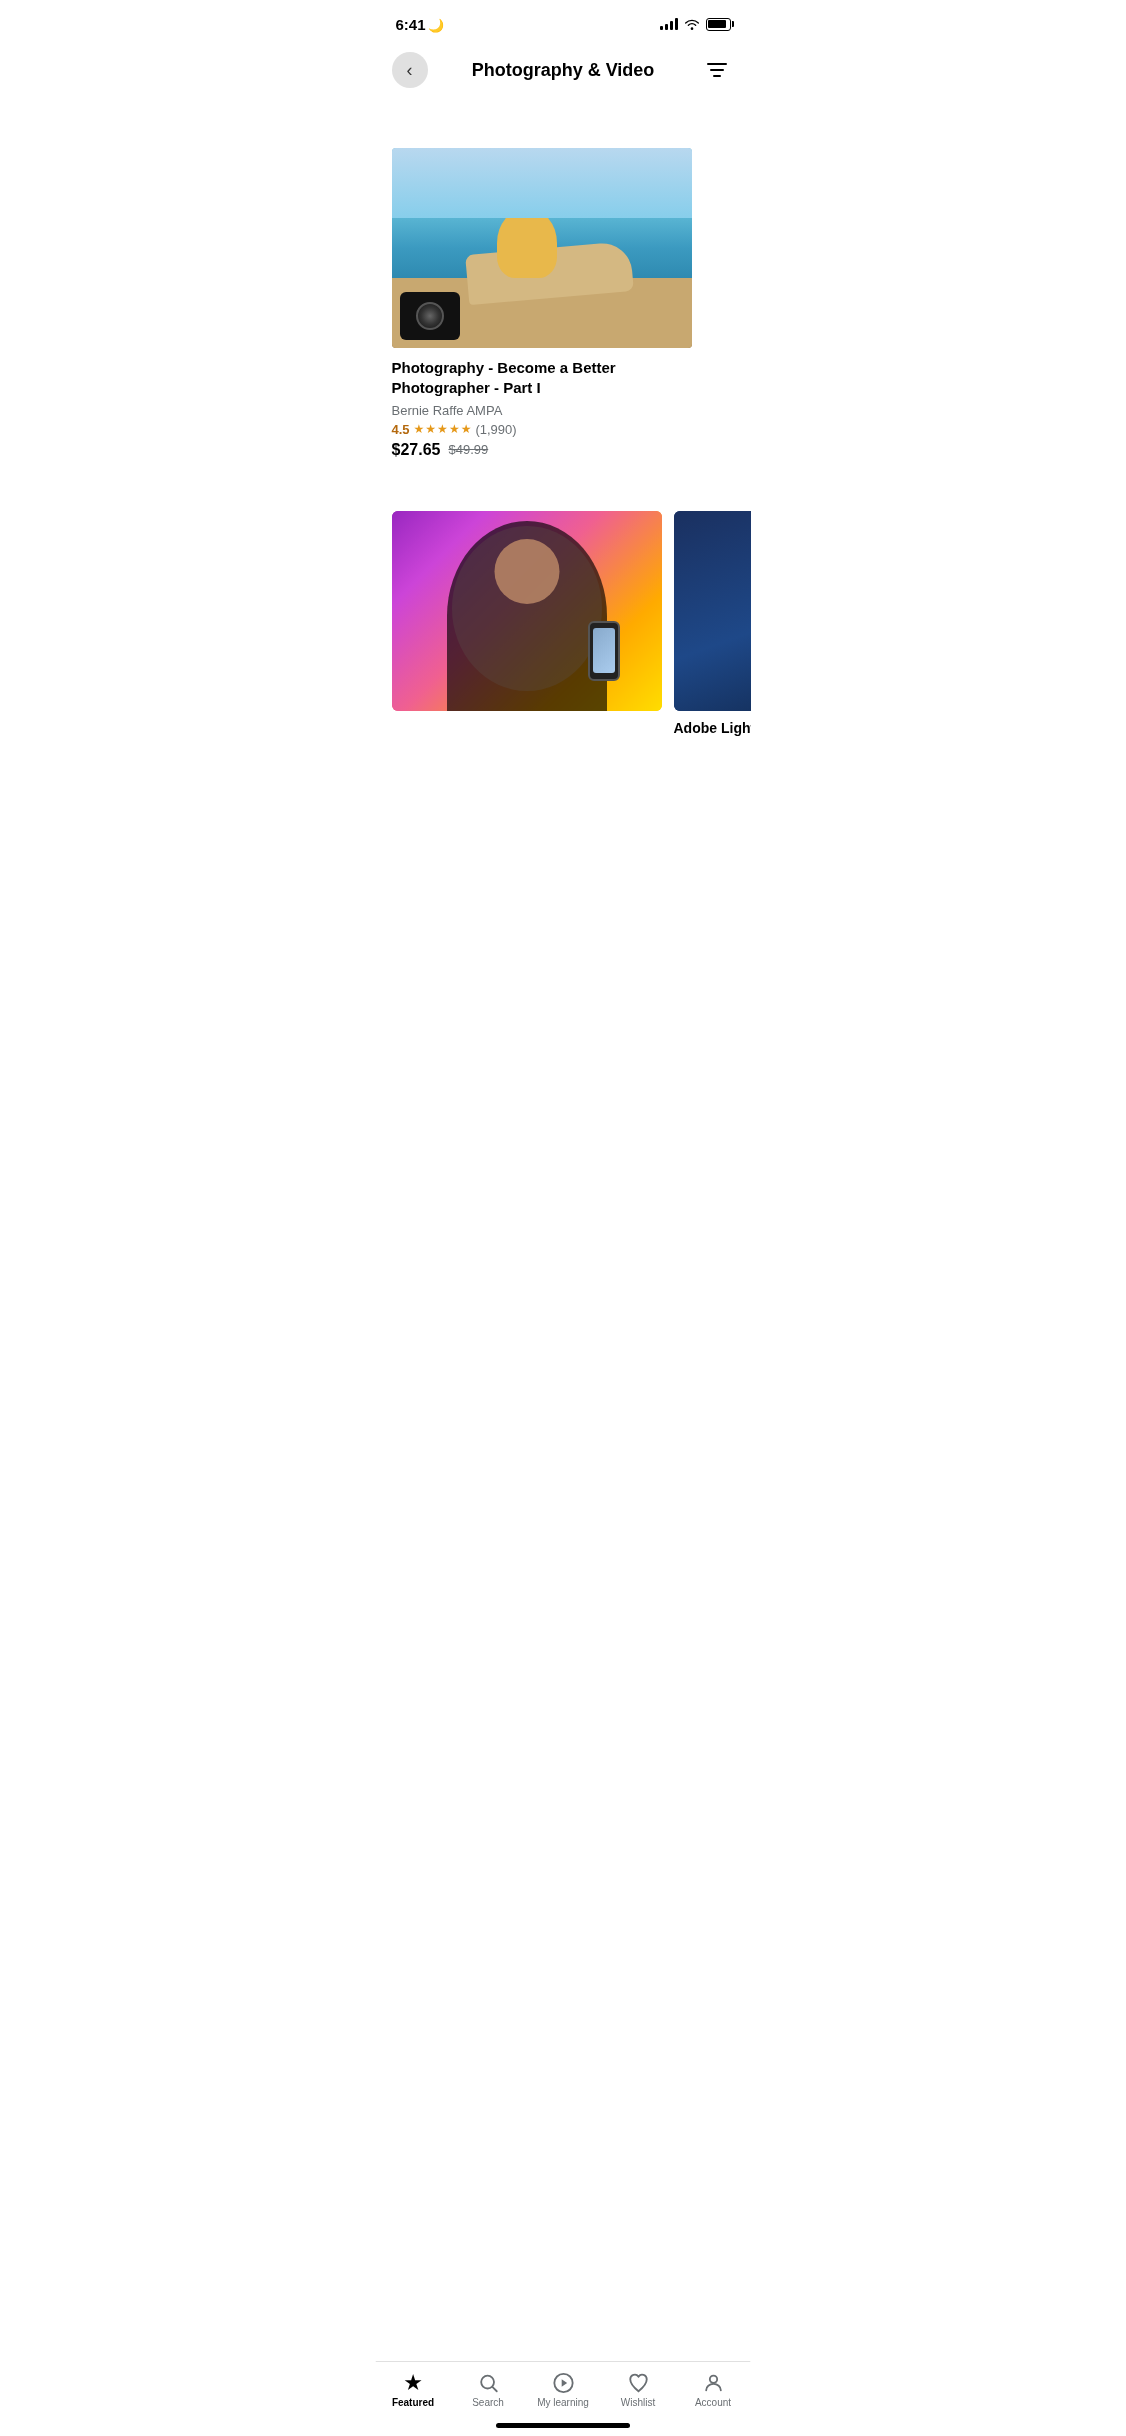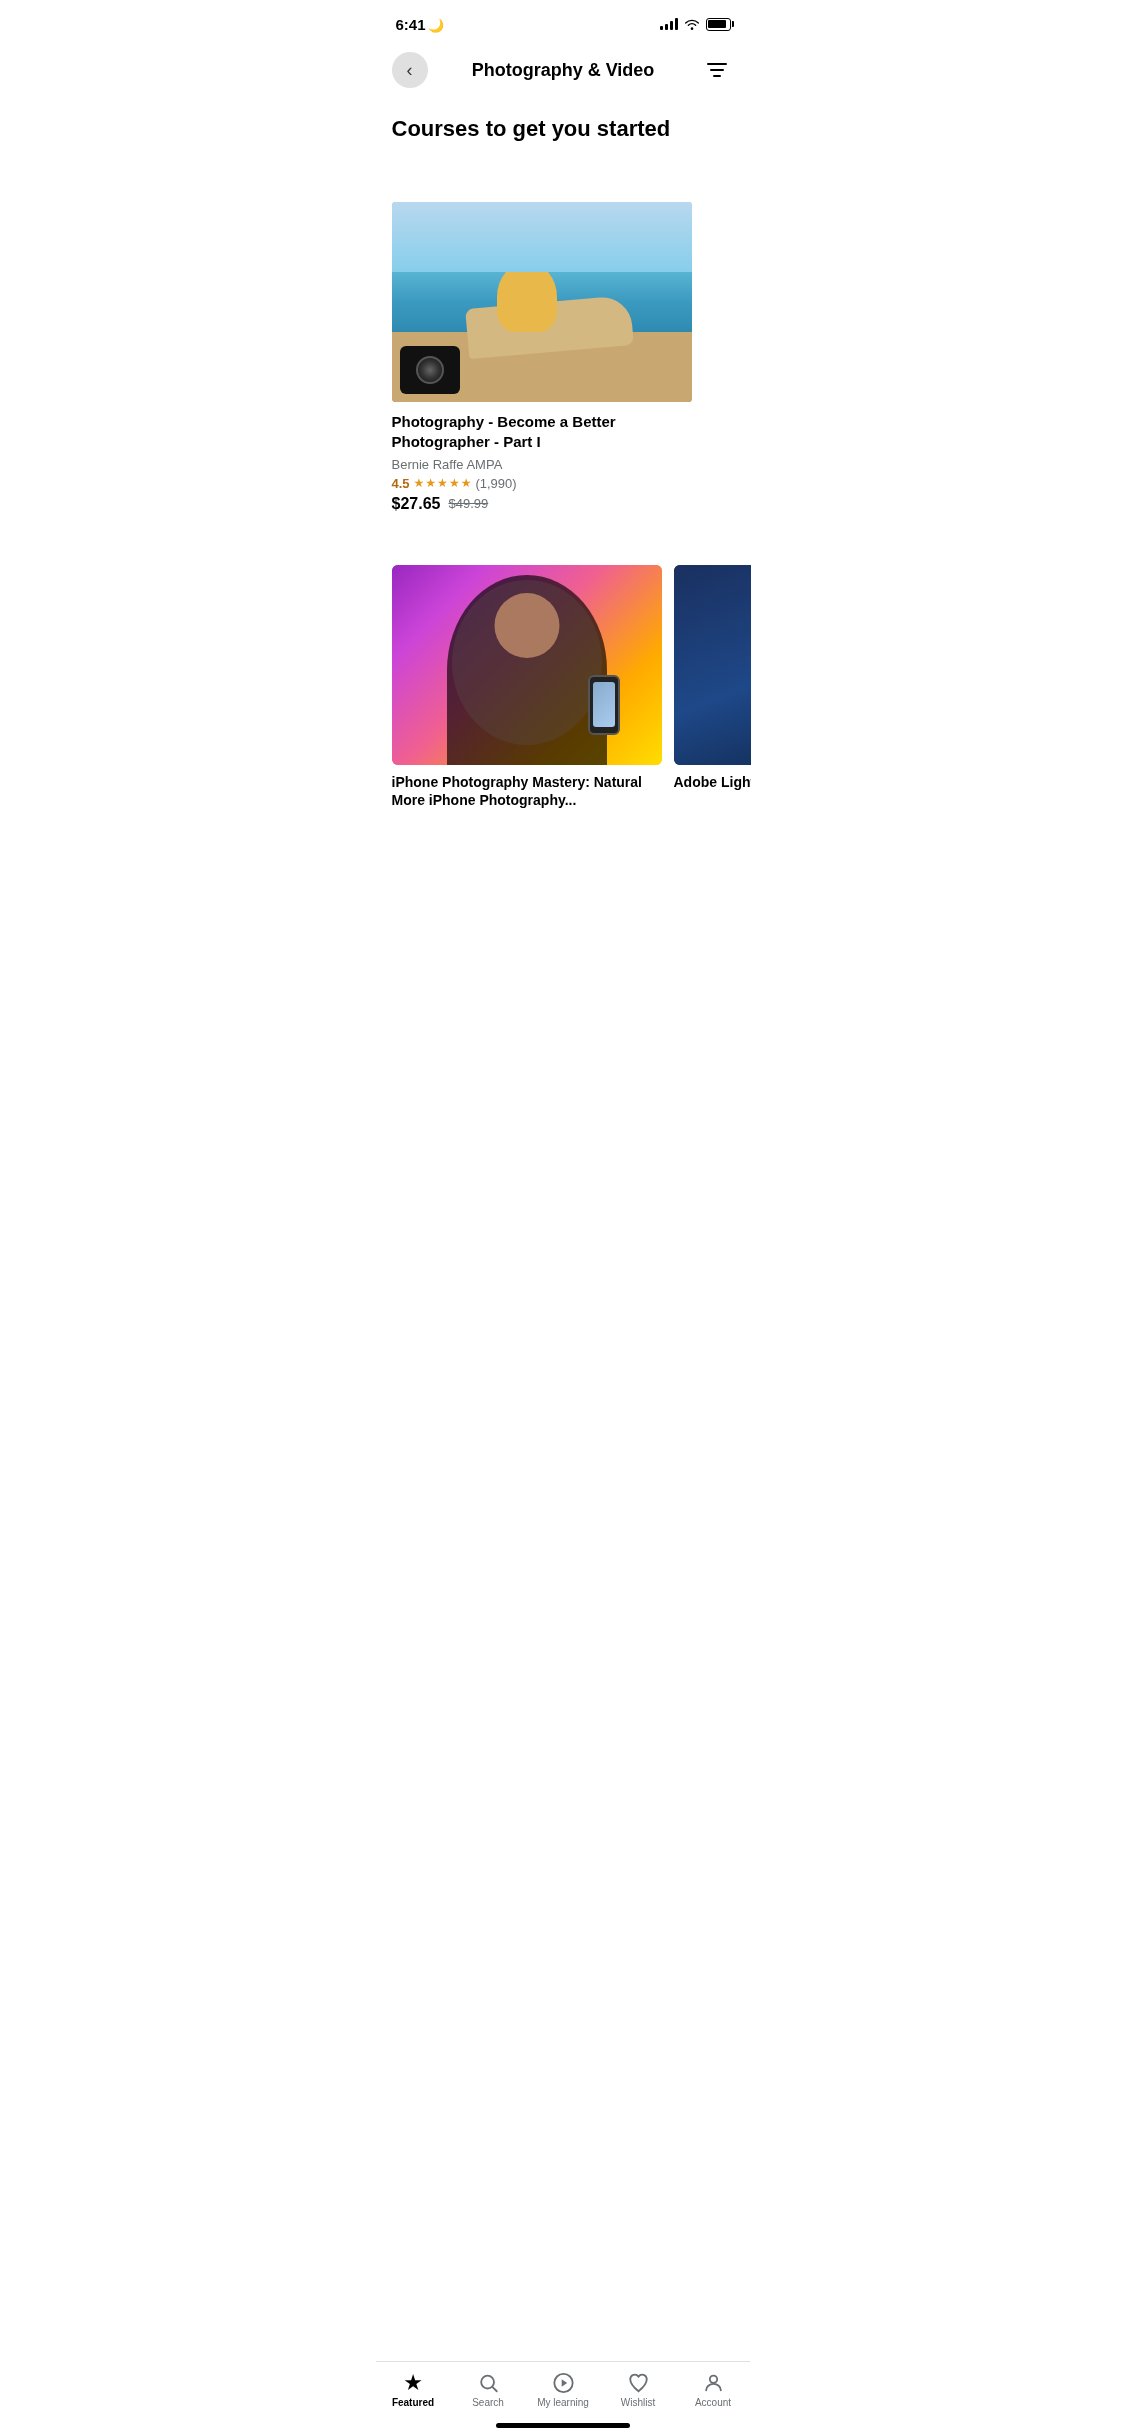--- a/index.html
+++ b/index.html
@@ -447,21 +447,20 @@
     <svg width="24" height="20" viewBox="0 0 24 20">
       <line x1="3" y1="4" x2="21" y2="4" stroke="#000" stroke-width="2" stroke-linecap="round"></line>
       <line x1="6" y1="10" x2="18" y2="10" stroke="#000" stroke-width="2" stroke-linecap="round"></line>
       <line x1="9" y1="16" x2="15" y2="16" stroke="#000" stroke-width="2" stroke-linecap="round"></line>
     </svg>
   </div>
 </div>
 
 <div class="scroll-content">
 
-  <div class="section-heading">Courses to get you started</div>
 
   <div class="horizontal-scroll">
 
     <div class="course-card">
       <div class="course-thumbnail">
 
         <div class="pool-scene">
           <div class="pool-water"></div>
           <div class="pool-deck"></div>
           <div class="lounge-chair"></div>
@@ -515,21 +514,20 @@
           <div style="position:absolute;bottom:0;left:50%;transform:translateX(-50%);width:160px;height:190px;background:rgba(0,0,0,0.65);border-radius:60% 60% 0 0;overflow:hidden;">
 
             <div style="width:65px;height:65px;border-radius:50%;background:rgba(180,130,100,0.9);position:absolute;top:18px;left:50%;transform:translateX(-50%);"></div>
           </div>
 
           <div style="position:absolute;bottom:30px;right:42px;width:32px;height:60px;background:#222;border-radius:6px;border:2px solid #555;display:flex;align-items:center;justify-content:center;">
             <div style="width:22px;height:45px;background:linear-gradient(135deg,#88aacc,#aaccee);border-radius:3px;"></div>
           </div>
         </div>
       </div>
-      <div class="featured-title">iPhone Photography Mastery: Natural More iPhone Photography...</div>
     </div>
 
     <div class="featured-card">
       <div class="featured-thumb">
         <div class="adobe-lr-bg">
 
           <div style="position:absolute;inset:0;background:linear-gradient(160deg,#1a3060 0%,#1e4888 50%,#0e2040 100%);"></div>
 
         </div>
       </div>

